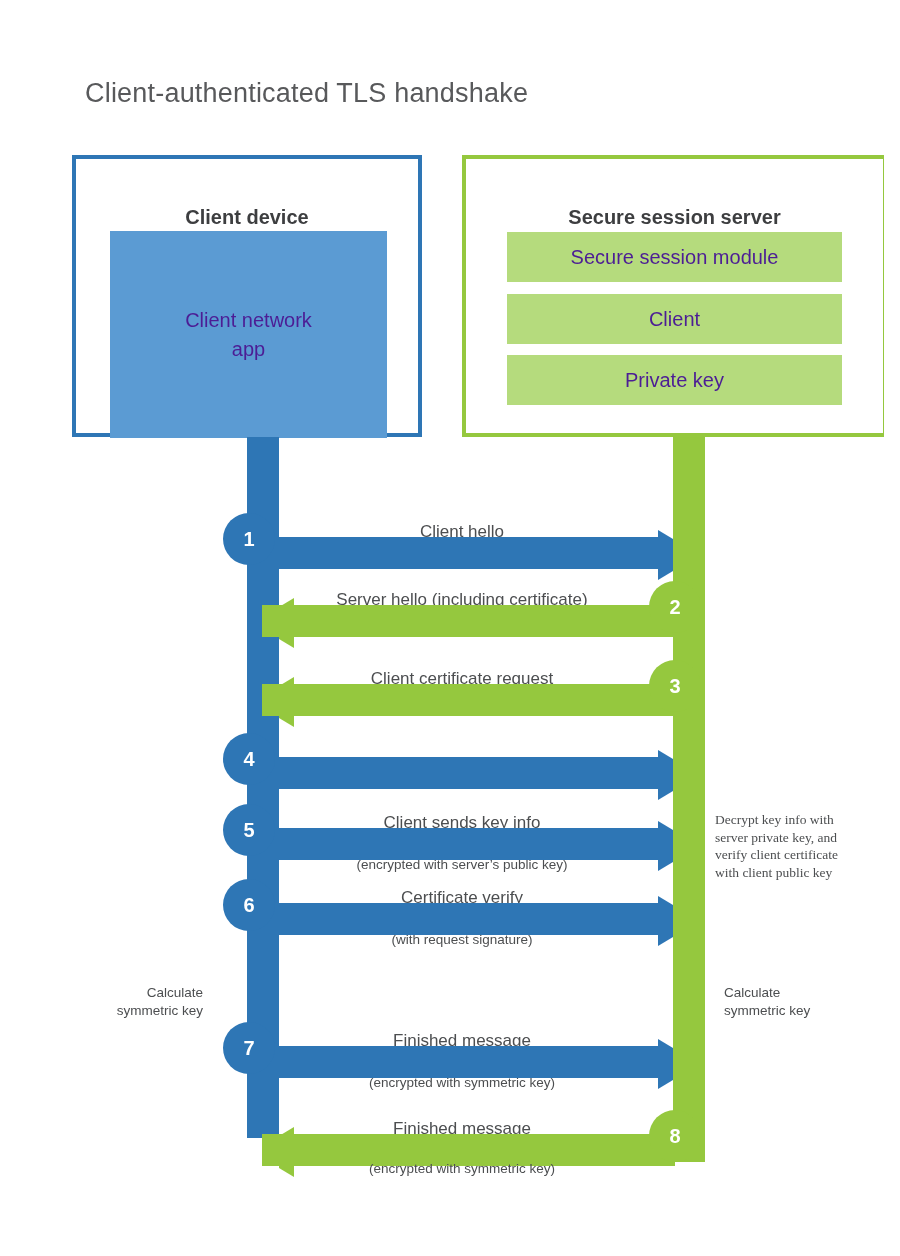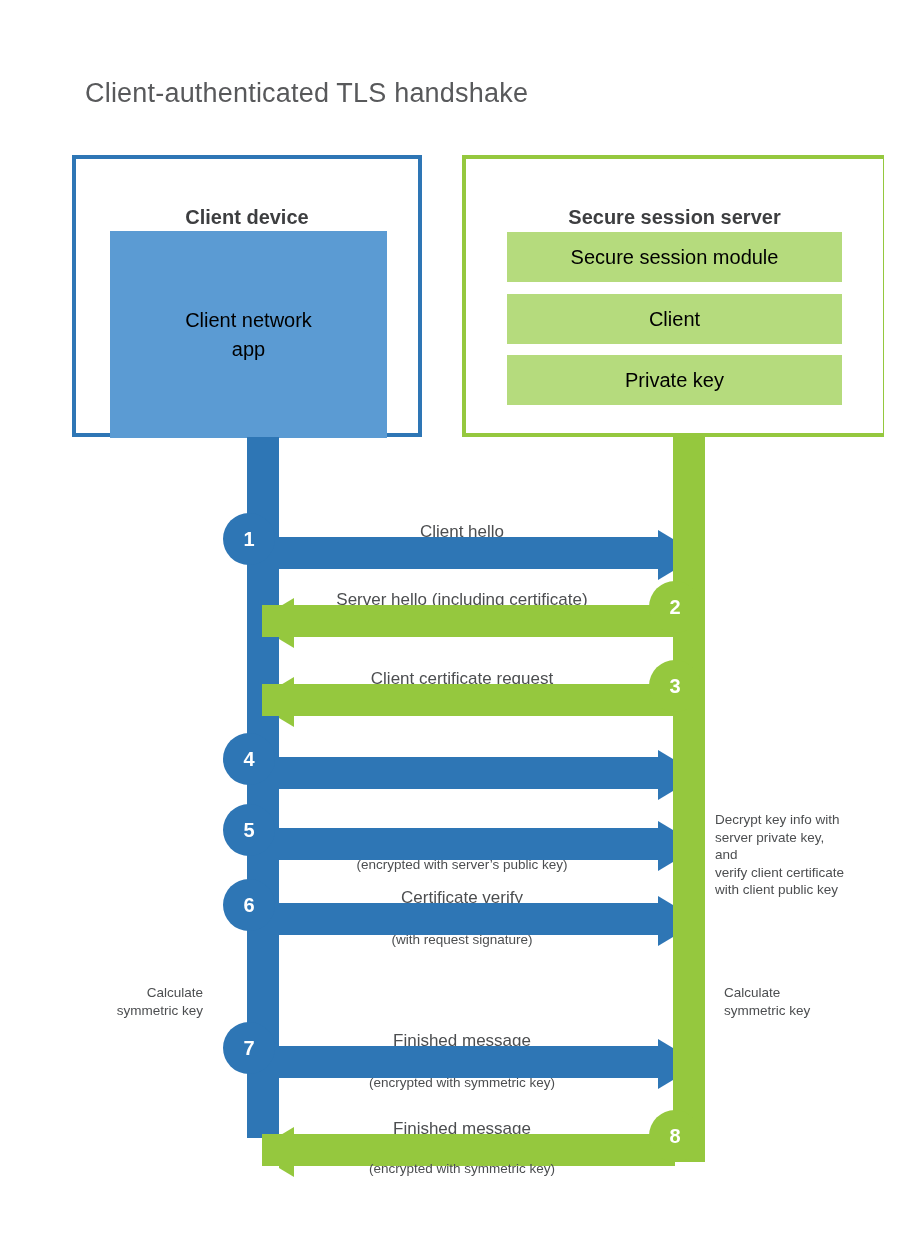--- a/index.html
+++ b/index.html
@@ -49,21 +49,21 @@
     font-weight: 700;
     color: var(--header-dark);
     margin-top: 9px;
   }
   .inner-fill {
     position: absolute;
     display: flex;
     align-items: center;
     justify-content: center;
     text-align: center;
-    color: #000000;
+    color: #4c1d95;
     font-size: 20px;
     white-space: pre-line;
     line-height: 1.45;
   }
   .client-app {
     left: 78px; top: 199px;
     width: 277px; height: 207px;
     background: var(--blue-fill);
   }
   .server-bar {
@@ -112,21 +112,21 @@
   
   .side-note {
     position: absolute;
     font-size: 13.5px;
     line-height: 17.5px;
     color: var(--label-gray);
     white-space: pre-line;
   }
   .note-left { left: 60px; width: 127px; top: 936px; text-align: right; }
   .note-right-calc { left: 676px; width: 150px; top: 936px; text-align: left; }
-  .note-right-decrypt { left: 667px; width: 165px; top: 763px; text-align: left; }
+  .note-right-decrypt { left: 667px; width: 165px; top: 763px; text-align: left; font-family: Liberation Serif, serif; }
 </style>
 </head>
 <body>
 
 <div class="canvas">
 
   <div class="page-title">Client-authenticated TLS handshake</div>
 
   <div class="actor-box client">
     <div class="actor-title">Client device</div>
@@ -156,20 +156,21 @@
 
   <div class="msg-label" style="top:621px">Client certificate request</div>
   <div class="arrow-line green" style="left:230px; top:652px; width:413px"></div>
   <div class="arrowhead left green" style="left:215px; top:645px"></div>
   <div class="step-circle green" style="top:628px">3</div>
 
   <div class="arrow-line blue" style="left:243px; top:725px; width:384px"></div>
   <div class="arrowhead right blue" style="left:626px; top:718px"></div>
   <div class="step-circle blue" style="top:701px">4</div>
 
+  <div class="msg-label" style="top:765px">Client sends key info</div>
   <div class="arrow-line blue" style="left:243px; top:796px; width:384px"></div>
   <div class="arrowhead right blue" style="left:626px; top:789px"></div>
   <div class="step-circle blue" style="top:772px">5</div>
   <div class="msg-sublabel" style="top:809px">(encrypted with server’s public key)</div>
 
   <div class="msg-label" style="top:840px">Certificate verify</div>
   <div class="arrow-line blue" style="left:243px; top:871px; width:384px"></div>
   <div class="arrowhead right blue" style="left:626px; top:864px"></div>
   <div class="step-circle blue" style="top:847px">6</div>
   <div class="msg-sublabel" style="top:884px">(with request signature)</div>

